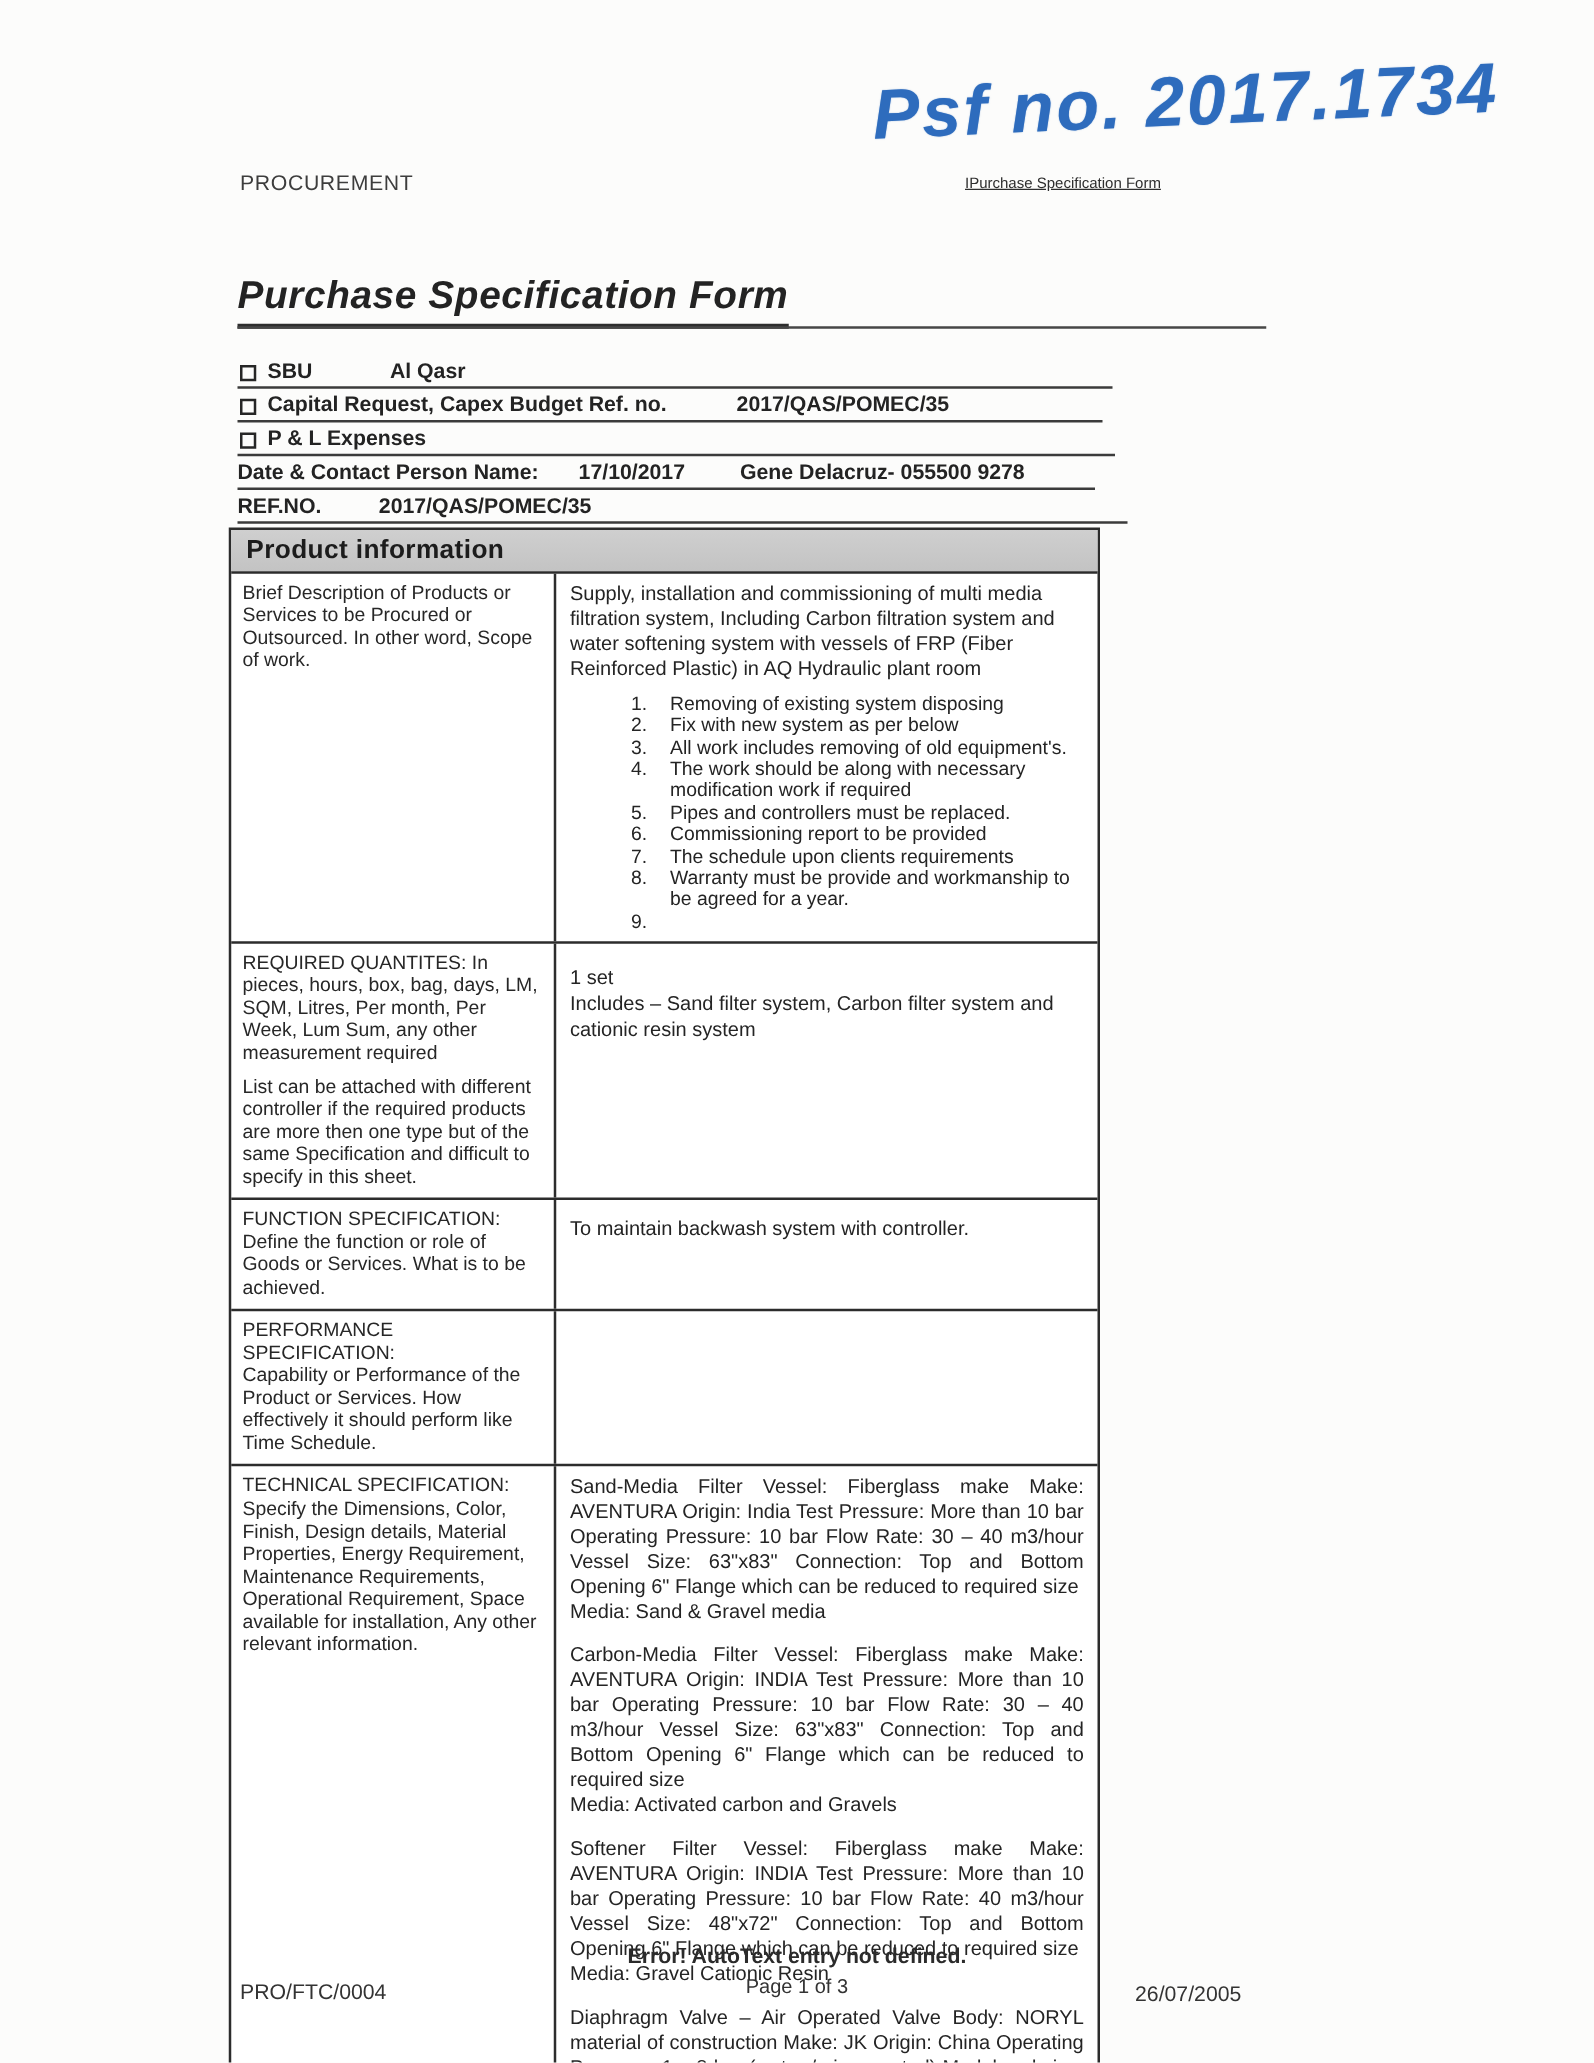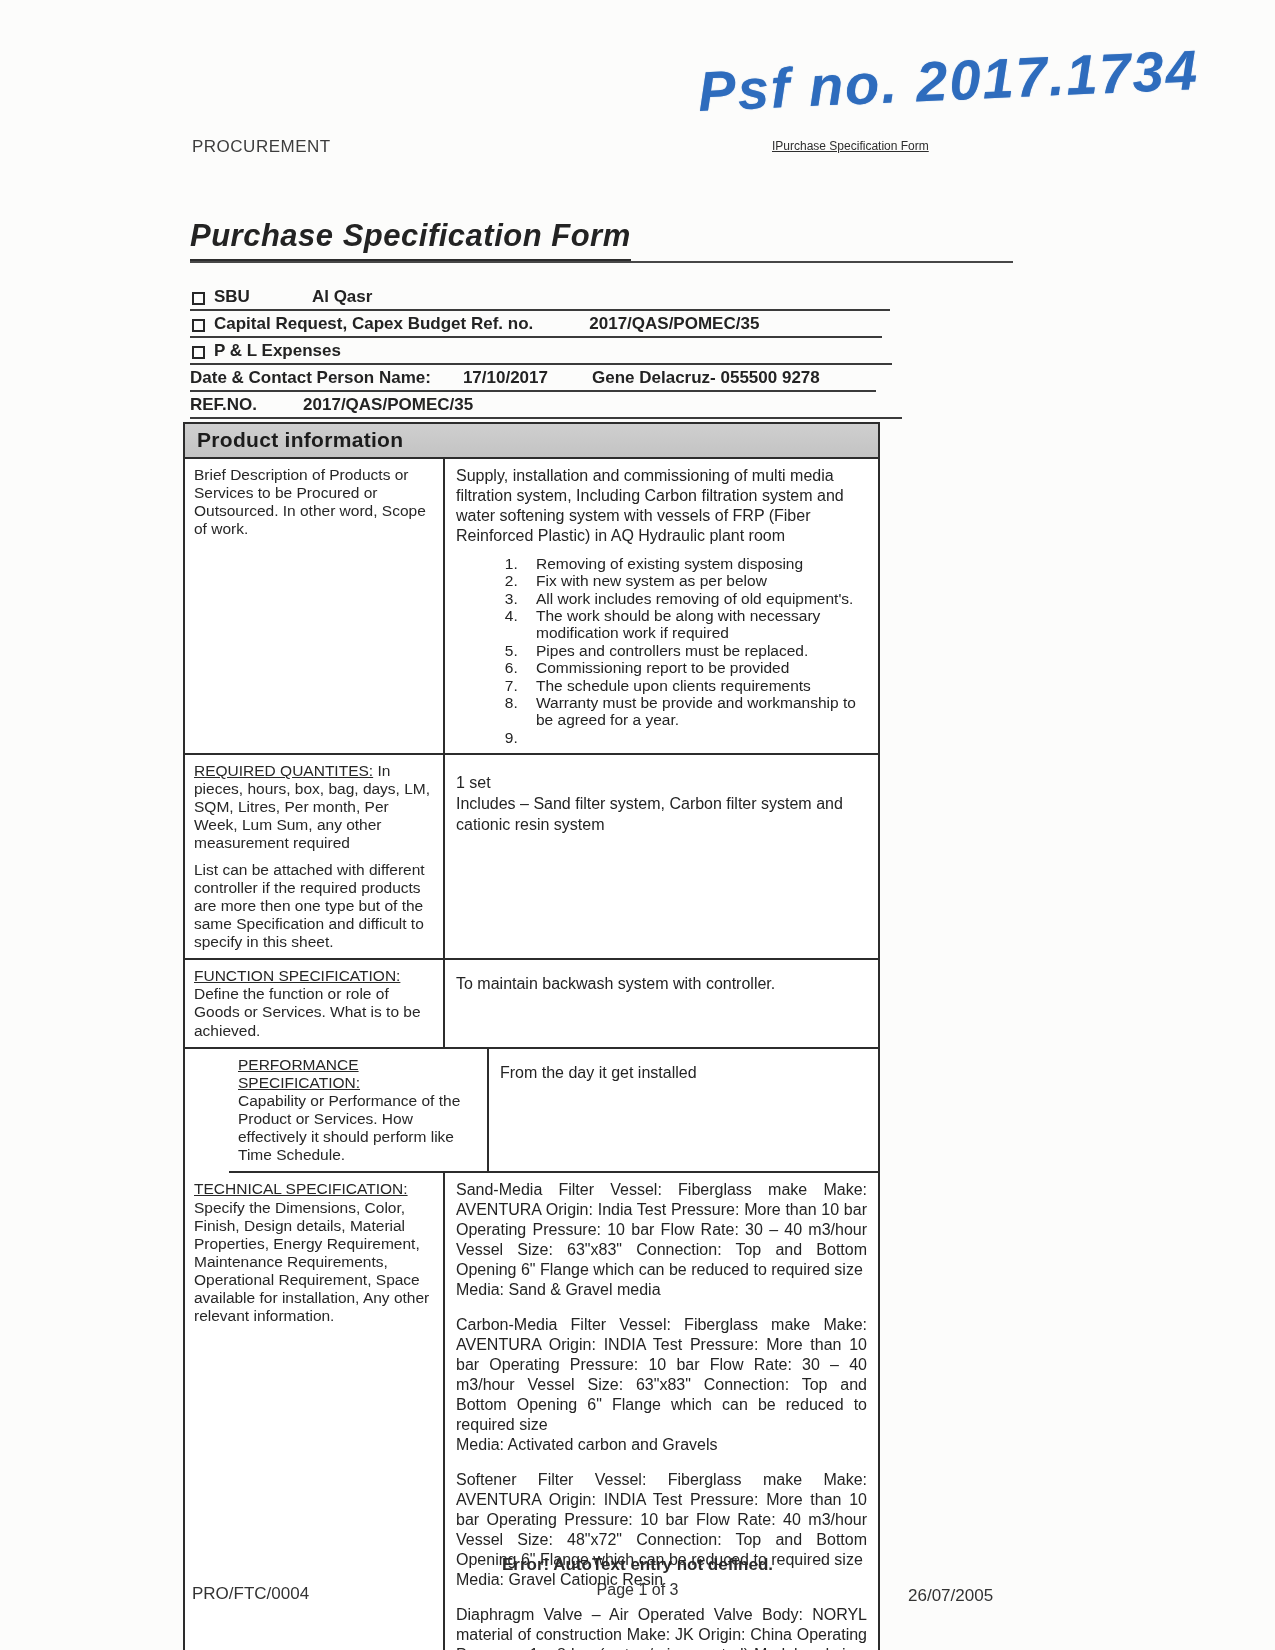--- a/index.html
+++ b/index.html
@@ -65,35 +65,35 @@
     padding:4px 12px 5px 12px; letter-spacing:.3px;
   }
   .pi-row { display:flex; border-bottom:2px solid #2c2c2c; }
   .pi-row:last-child { border-bottom:none; }
   .cell-l {
     width:260px; flex:0 0 260px;
     border-right:2px solid #2c2c2c;
     padding:7px 9px; font-size:15.5px; line-height:1.17; color:#272727;
   }
   .cell-r { flex:1 1 auto; padding:7px 11px; font-size:16px; line-height:1.25; color:#242424; }
-  .uh { text-decoration:underline; }
+  .uh { }
   .para-gap { margin-top:8px; }
 
   .scope-intro { margin-bottom:9px; }
   .scope-list { margin-left:66px; }
   .scope-list li { font-size:15.5px; line-height:1.12; padding-left:14px; }
 
   .qty-line { line-height:1.3; }
   .pad-top-sm { padding-top:14px; }
 
   .tech-cell .spec { text-align:justify; margin-bottom:15px; }
   .tech-cell .spec:last-child { margin-bottom:0; }
   .tech-cell .spec-media { text-align:left; }
   .min-r3 { min-height:62px; }
-  .min-r4 { min-height:76px;margin-left:44px; }
+  .min-r4 { min-height:76px; }
 
   
   .ft-error { left:0; right:0; top:1555px; text-align:center; font-size:17px; font-weight:bold; color:#2b2b2b; }
   .ft-page  { left:0; right:0; top:1581px; text-align:center; font-size:16px; color:#333; }
   .ft-code  { left:192px; top:1584px; font-size:17px; color:#333; }
   .ft-date  { left:908px; top:1586px; font-size:17px; color:#333; }
 </style>
 </head>
 <body>
 
@@ -169,21 +169,20 @@
       <span class="uh">FUNCTION SPECIFICATION:</span><span> Define the function or role of Goods or Services. What is to be achieved.</span>
     </div>
     <div class="cell-r pad-top-sm">To maintain backwash system with controller.</div>
   </div>
 
   <div class="pi-row min-r4">
     <div class="cell-l">
       <div class="uh">PERFORMANCE SPECIFICATION:</div>
       <div>Capability or Performance of the Product or Services. How effectively it should perform like Time Schedule.</div>
     </div>
-    <div class="cell-r pad-top-sm">From the day it get installed</div>
   </div>
 
   <div class="pi-row">
     <div class="cell-l">
       <div class="uh">TECHNICAL SPECIFICATION:</div>
       <div>Specify the Dimensions, Color, Finish, Design details, Material Properties, Energy Requirement, Maintenance Requirements, Operational Requirement, Space available for installation, Any other relevant information.</div>
     </div>
     <div class="cell-r tech-cell">
       <div class="spec">
         <div>Sand-Media Filter  Vessel: Fiberglass make Make: AVENTURA Origin: India Test Pressure: More than 10 bar Operating Pressure: 10 bar Flow Rate: 30 – 40 m3/hour Vessel Size: 63"x83" Connection: Top and Bottom Opening 6" Flange which can be reduced to required size</div>

